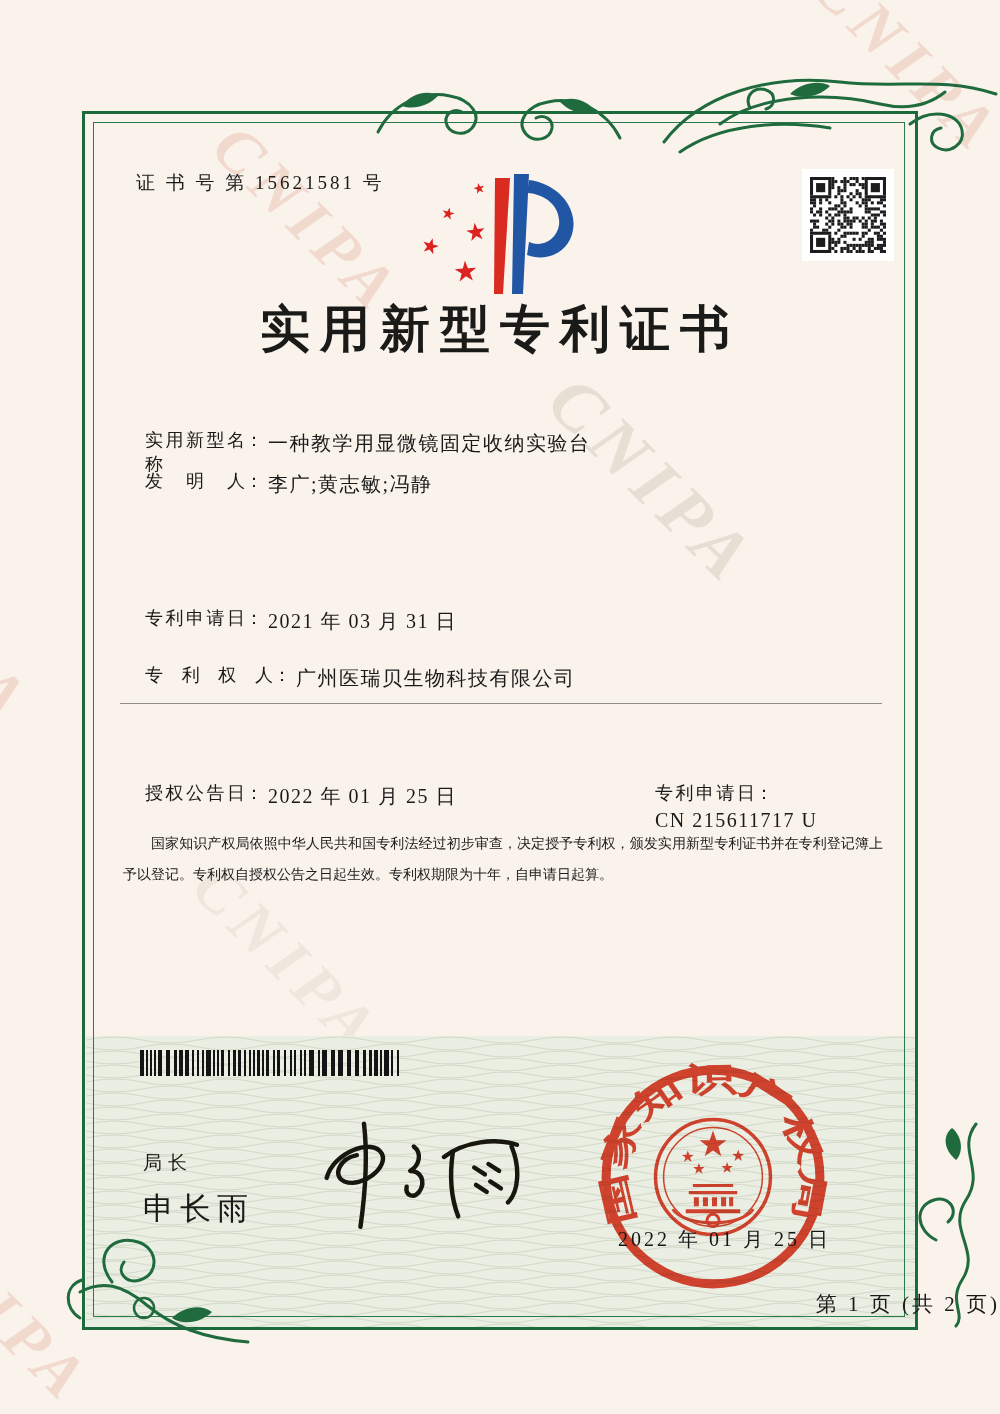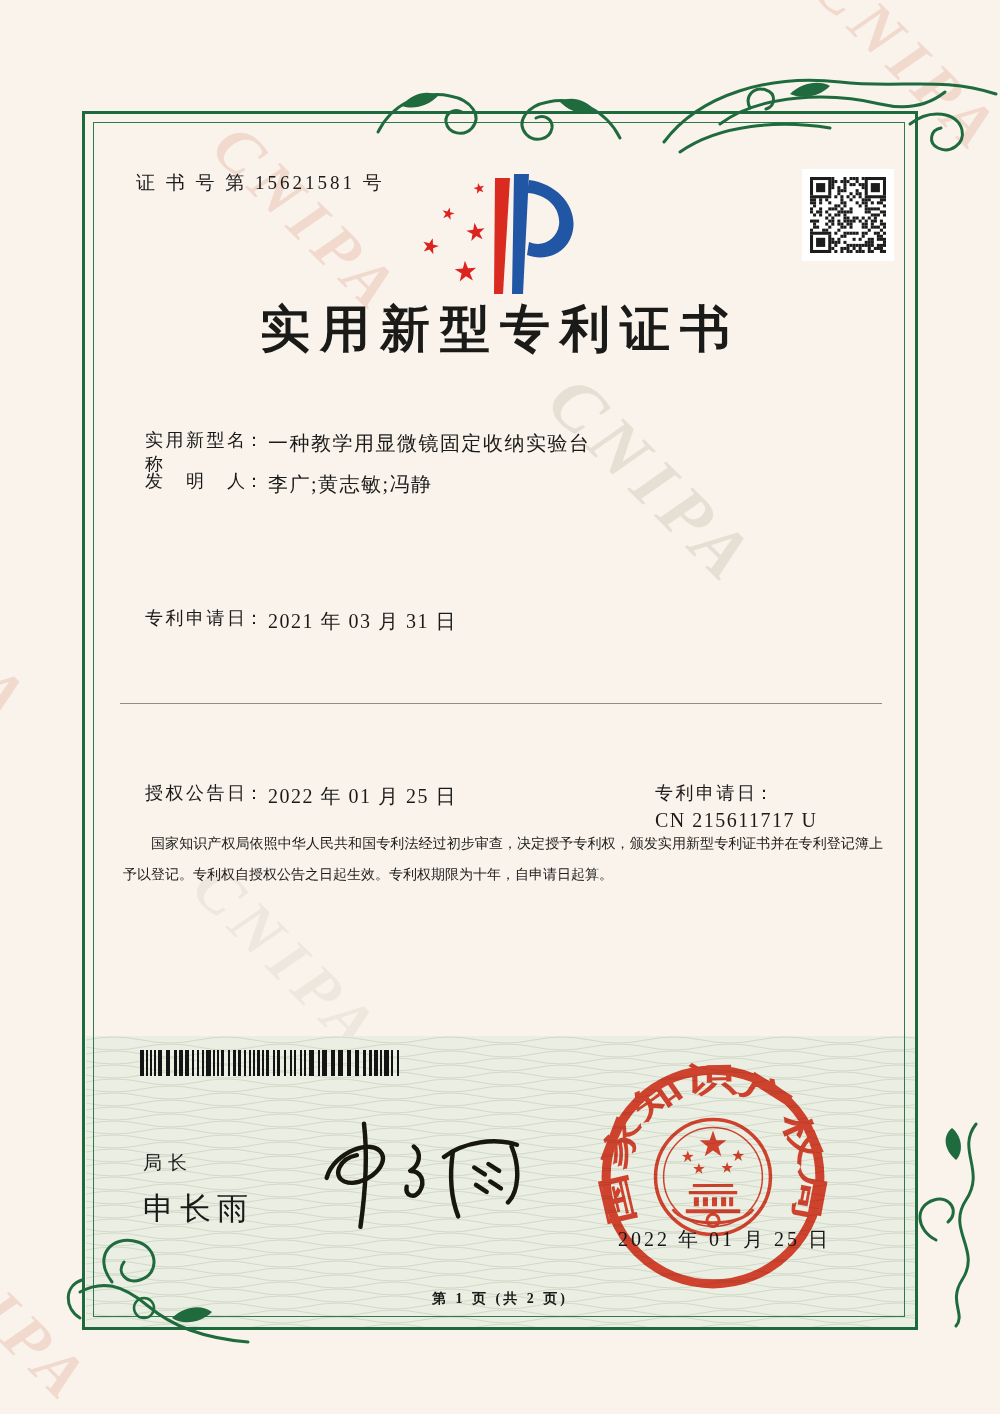--- a/index.html
+++ b/index.html
@@ -43,22 +43,22 @@
   
   .barcode{position:absolute;left:140px;top:1050px;z-index:3;}
   .sig-title{position:absolute;left:143px;top:1150px;font-family:"Liberation Sans","DejaVu Sans",sans-serif;
              font-size:19px;letter-spacing:6px;z-index:3;}
   .sig-name{position:absolute;left:143px;top:1188px;font-family:"Liberation Sans","DejaVu Sans",sans-serif;
             font-size:31px;letter-spacing:6px;z-index:3;}
   .sig-script{position:absolute;left:300px;top:1115px;z-index:3;}
   .sig-script path{stroke:#17170e;fill:none;stroke-width:5;stroke-linecap:round;stroke-linejoin:round;}
   .seal{position:absolute;left:592px;top:1056px;z-index:4;mix-blend-mode:multiply;opacity:.93;}
   .seal-date{position:absolute;left:618px;top:1226px;font-size:20px;letter-spacing:3px;color:#161616;z-index:5;}
-  .page-footer{position:absolute;left:0;top:1290px;width:100%;text-align:center;font-size:14px;
-               letter-spacing:3px;z-index:3;font-weight:bold;}
+  .page-footer{position:absolute;left:0;top:1290px;width:100%;text-align:right;font-size:21px;
+               letter-spacing:3px;z-index:3;}
   .note-box{position:absolute;left:50%;top:1416px;transform:translateX(-50%);background:#c2410c;
             padding:10px 28px;font-size:19px;letter-spacing:4px;z-index:3;}
 </style>
 </head>
 <body>
 
 <div class="page">
 
   <span class="wm pink" style="left:-140px;top:-120px;">CNIPA</span>
   <span class="wm pink" style="left:250px;top:110px;">CNIPA</span>
@@ -410,20 +410,24 @@
     <span class="fvalue">一种教学用显微镜固定收纳实验台</span>
   </div>
   <div class="frow" style="top:469px;">
     <span class="flabel">发明人</span><span class="fcolon">：</span>
     <span class="fvalue">李广;黄志敏;冯静</span>
   </div>
   <div class="frow" style="top:606px;">
     <span class="flabel">专利申请日</span><span class="fcolon">：</span>
     <span class="fvalue">2021 年 03 月 31 日</span>
   </div>
+  <div class="frow" style="top:663px;">
+    <span class="flabel wide">专利权人</span><span class="fcolon">：</span>
+    <span class="fvalue">广州医瑞贝生物科技有限公司</span>
+  </div>
 
   <div class="divider"></div>
 
 
   <div class="frow" style="top:781px;width:760px;">
     <span class="flabel">授权公告日</span><span class="fcolon">：</span>
     <span class="fvalue">2022 年 01 月 25 日</span>
     <span class="grant-right">
       <span class="flabel">专利申请日</span><span class="fcolon">：</span>
       <span class="fvalue">CN 215611717 U</span>

